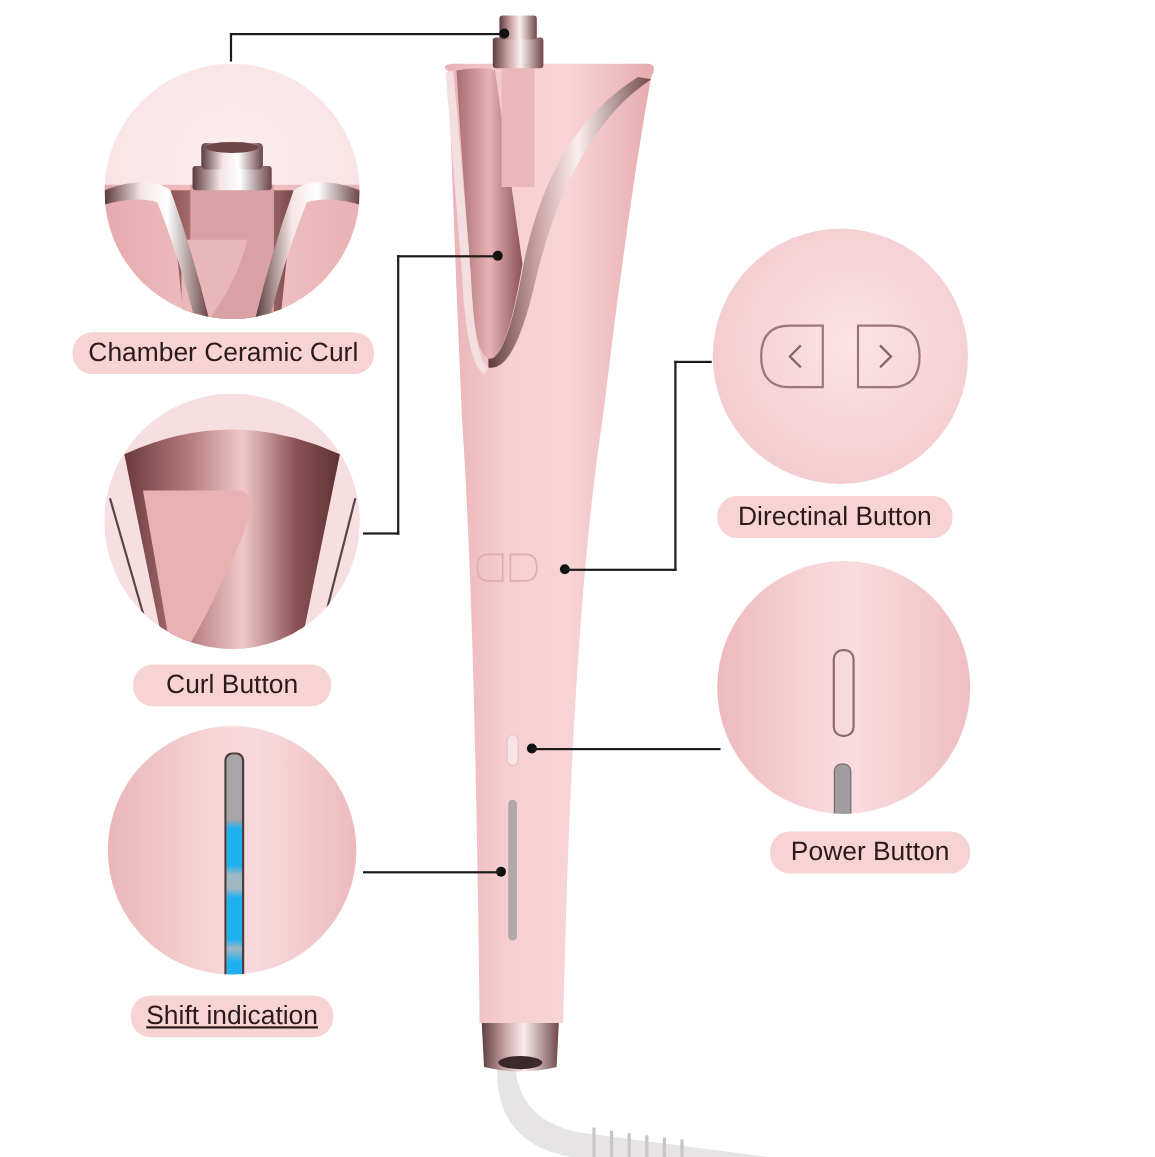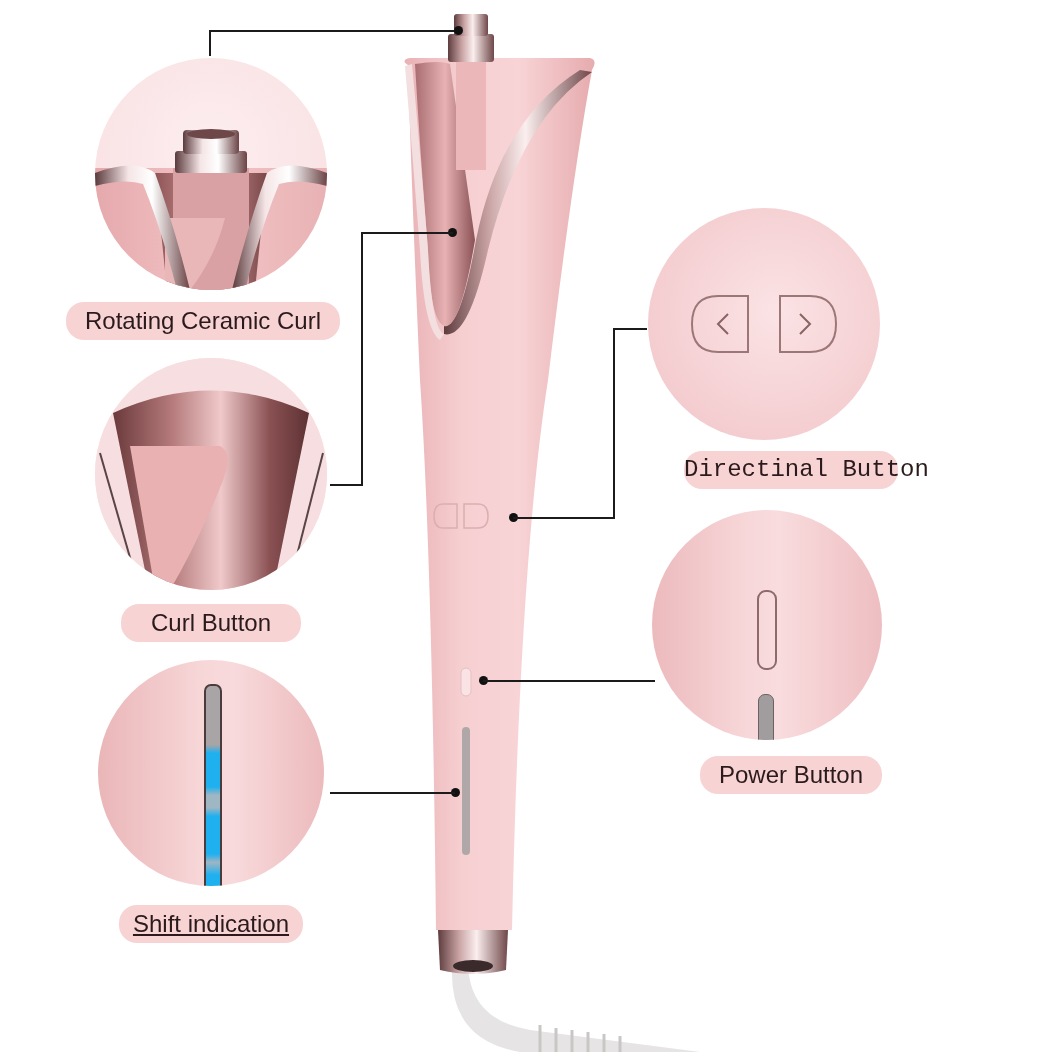--- a/index.html
+++ b/index.html
@@ -38,21 +38,21 @@
     <path d="M60 115 L172 115 L160 232 L72 232 Z" fill="url(#inner)"></path>
     <rect x="78" y="110" width="76" height="122" fill="#d9a1a3"></rect>
     <path d="M70 160 L130 160 Q120 200 95 232 L70 232 Z" fill="#eab7b8"></path>
     <path d="M0 115 Q40 100 60 115 Q80 170 95 232 L82 232 Q66 170 48 126 Q30 120 0 128 Z" fill="url(#metal)"></path>
     <path d="M232 115 Q192 100 172 115 Q152 170 137 232 L150 232 Q166 170 184 126 Q202 120 232 128 Z" fill="url(#metal)"></path>
     <rect x="80" y="93" width="72" height="22" rx="3" fill="url(#metal)"></rect>
     <rect x="88" y="72" width="56" height="24" rx="4" fill="url(#metal)"></rect>
     <ellipse cx="116" cy="76" rx="24" ry="5" fill="#6e4748"></ellipse>
   </svg>
 </div>
-<div class="label" style="left:66px;top:302px;width:274px;">Rotating Ceramic Curl</div>
+<div class="label" style="left:66px;top:302px;width:274px;">Chamber Ceramic Curl</div>
 
 <div class="circle" style="left:95px;top:358px;width:232px;height:232px;background:#f9e2e4;">
   <svg width="232" height="232" viewBox="0 0 232 232">
     <defs>
       <linearGradient id="chamber" x1="0" x2="1">
         <stop offset="0" stop-color="#6b3a3c"></stop>
           <stop offset="0.3" stop-color="#b57a7b"></stop>
           <stop offset="0.55" stop-color="#f0c9ca"></stop>
           <stop offset="0.8" stop-color="#8a5153"></stop>
           <stop offset="1" stop-color="#5e3234"></stop>
@@ -73,21 +73,21 @@
 <div class="label" style="left:119px;top:905px;width:184px;text-decoration:underline;">Shift indication</div>
 
 <div class="circle" style="left:648px;top:208px;width:232px;height:232px;background:radial-gradient(circle at 55% 45%,#fbe3e5 0%,#f4cdd0 70%,#eec2c5 100%);">
   <svg width="232" height="232" viewBox="0 0 232 232">
     <path d="M100 88 L70 88 Q44 88 44 116 Q44 144 70 144 L100 144 Z" fill="none" stroke="#9d7778" stroke-width="2"></path>
     <path d="M132 88 L162 88 Q188 88 188 116 Q188 144 162 144 L132 144 Z" fill="none" stroke="#9d7778" stroke-width="2"></path>
     <polyline points="80,106 70,116 80,126" fill="none" stroke="#8a6465" stroke-width="2"></polyline>
     <polyline points="152,106 162,116 152,126" fill="none" stroke="#8a6465" stroke-width="2"></polyline>
   </svg>
 </div>
-<div class="label" style="left:684px;top:451px;width:214px;font-family:Liberation Mono, monospace;">Directinal Button</div>
+<div class="label" style="left:652px;top:451px;width:214px;">Directinal Button</div>
 
 <div class="circle" style="left:652px;top:510px;width:230px;height:230px;background:linear-gradient(90deg,#ecbabd 0%,#f7d6d8 40%,#f9dcde 55%,#eebec1 100%);">
   <div class="abs" style="left:105px;top:80px;width:16px;height:76px;border:2px solid #8f6a6b;border-radius:9px;"></div>
   <div class="abs" style="left:106px;top:184px;width:14px;height:60px;border-radius:7px 7px 0 0;background:#a19c9d;border:1px solid #6d6263;"></div>
 </div>
 <div class="label" style="left:700px;top:756px;width:182px;">Power Button</div>
 
 <svg class="abs" style="left:380px;top:0;" width="320" height="1052" viewBox="380 0 320 1052">
   <defs>
     <linearGradient id="bodyG" x1="0" x2="1">

